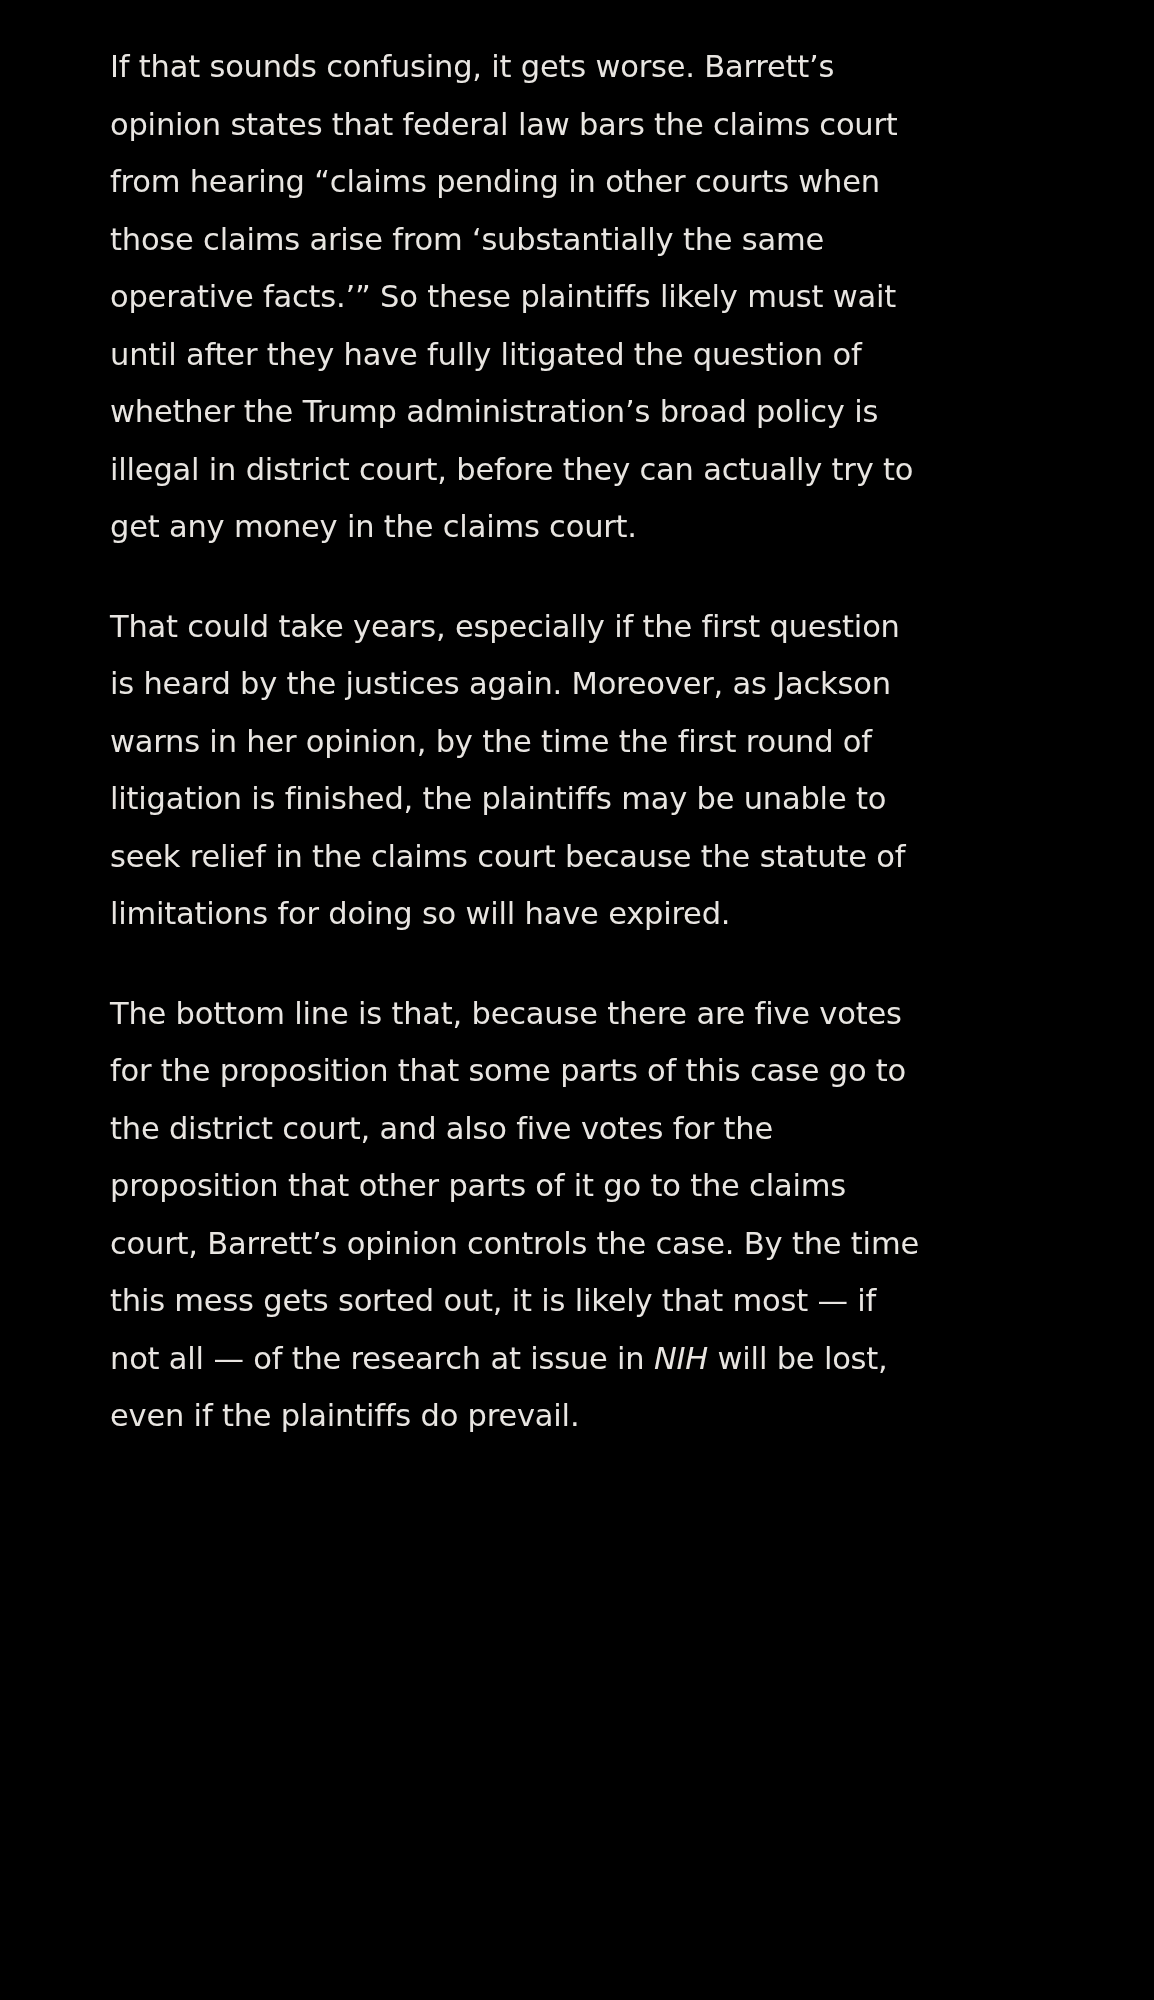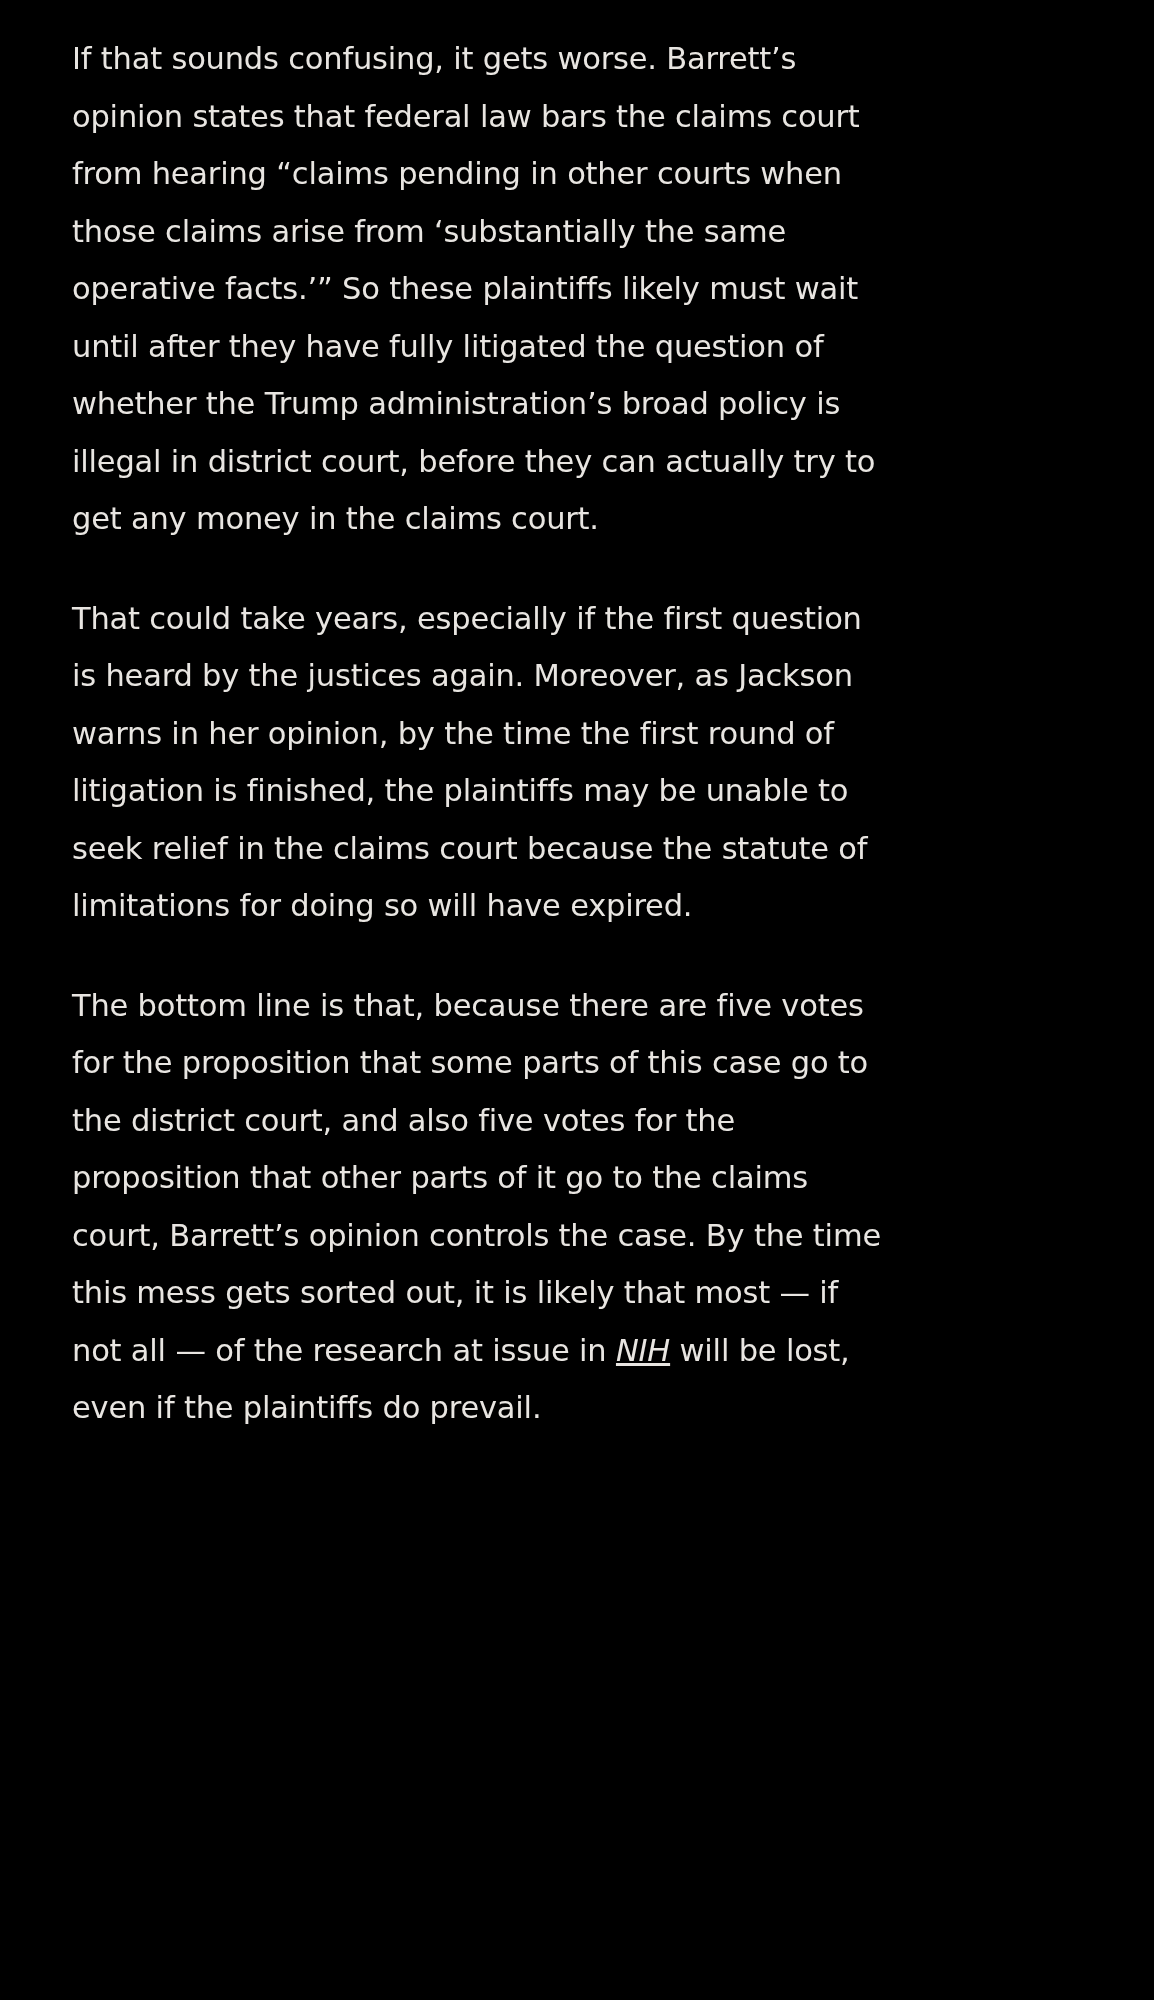--- a/index.html
+++ b/index.html
@@ -10,38 +10,38 @@
   body {
     width: 1154px;
     min-height: 2000px;
     font-family: "DejaVu Sans", sans-serif;
     color: #e9e6e2;
     -webkit-font-smoothing: antialiased;
   }
   .article {
     box-sizing: border-box;
     width: 958px;
-    padding: 30px 72px 40px 72px;
+    padding: 38px 72px 40px 72px;
+    margin-left: 38px;
   }
   .para {
     font-family: "DejaVu Sans", sans-serif;
     font-size: 30.5px;
     line-height: 57.5px;
     letter-spacing: -0.2px;
     color: #e8e5e1;
     margin: 0 0 42px 0;
     font-weight: 400;
     max-width: 1000px;
   }
   .para:last-child {
     margin-bottom: 0;
   }
   .para em, .para i {
     font-style: italic;
-    text-decoration: underline;
   }
 </style>
 </head>
 <body style="background: rgb(0, 0, 0); color: rgb(232, 229, 225);">
 
 <div class="article">
 
   <p class="para">If that sounds confusing, it gets worse. Barrett’s opinion states that federal law bars the claims court from hearing “claims pending in other courts when those claims arise from ‘substantially the same operative facts.’” So these plaintiffs likely must wait until after they have fully litigated the question of whether the Trump administration’s broad policy is illegal in district court, before they can actually try to get any money in the claims court.</p>
 
   <p class="para">That could take years, especially if the first question is heard by the justices again. Moreover, as Jackson warns in her opinion, by the time the first round of litigation is finished, the plaintiffs may be unable to seek relief in the claims court because the statute of limitations for doing so will have expired.</p>

